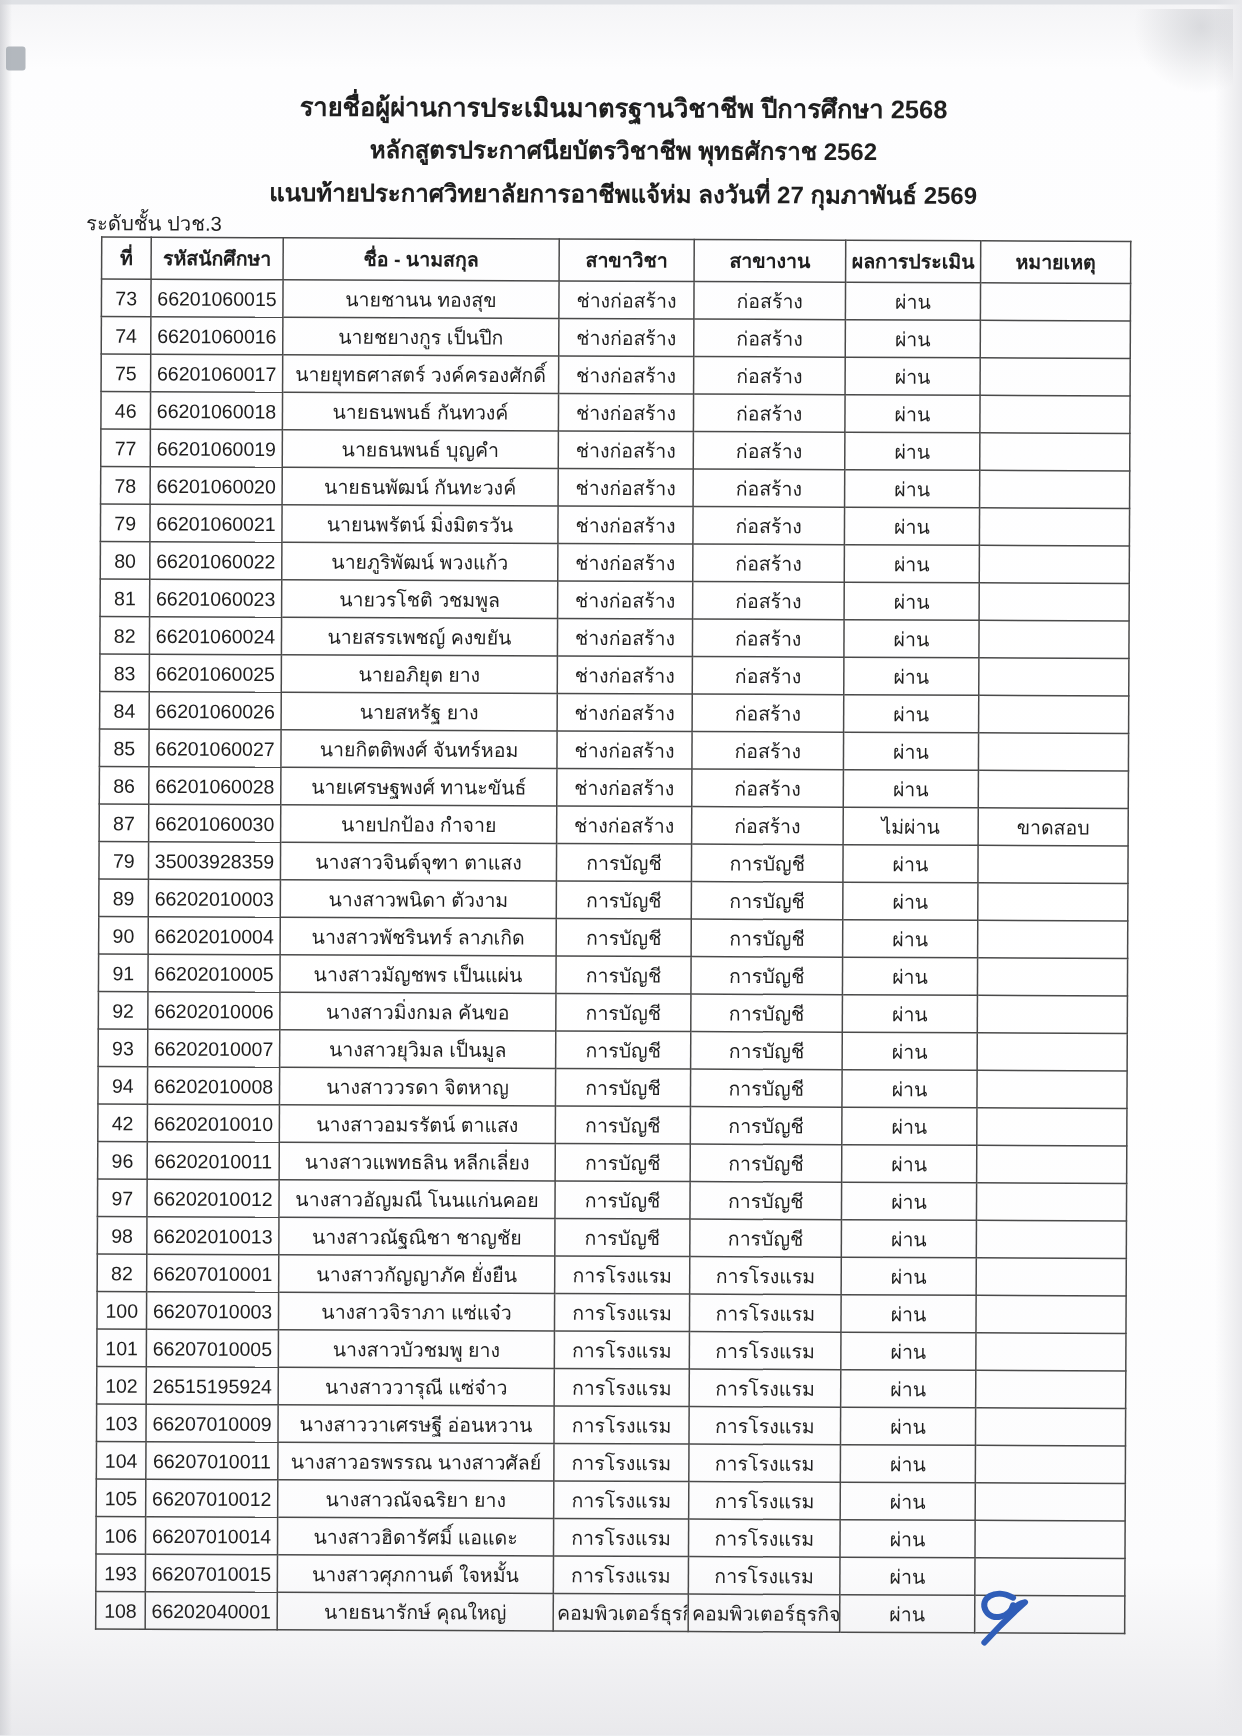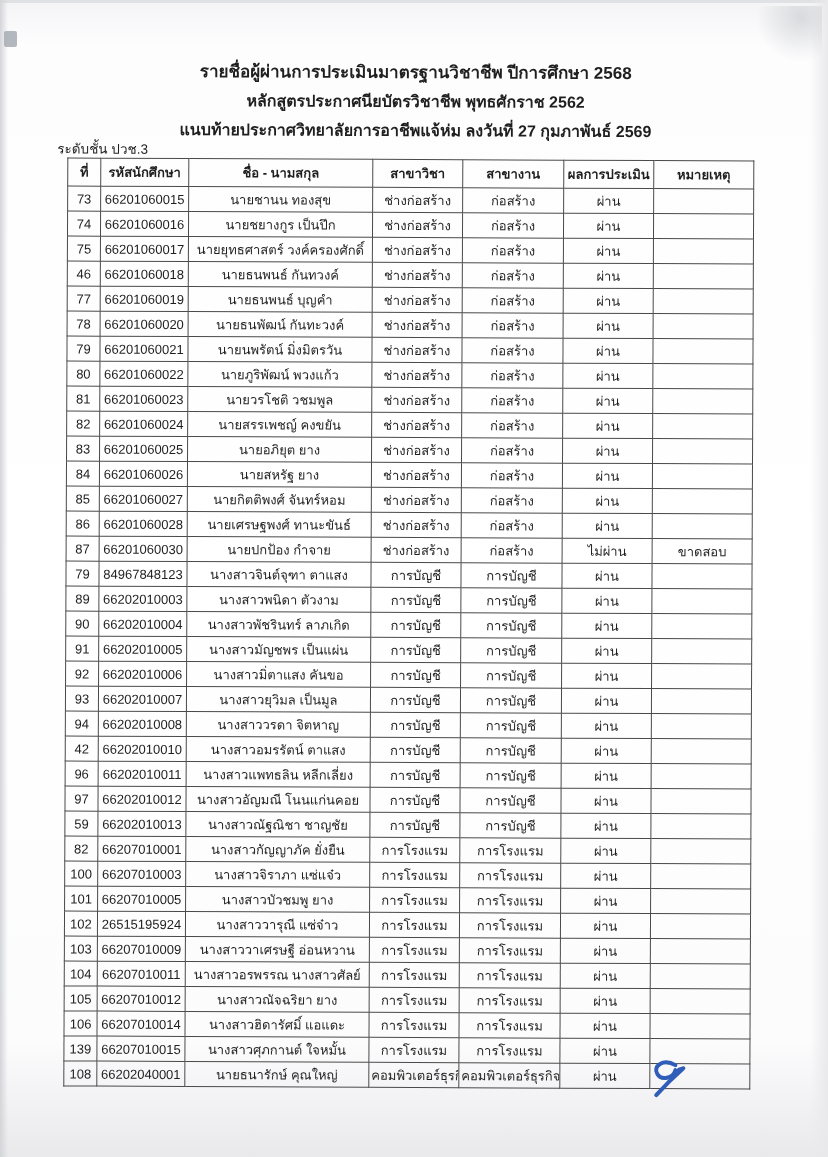--- a/index.html
+++ b/index.html
@@ -223,21 +223,21 @@
             <td>87</td>
             <td>66201060030</td>
             <td class="ta-l">นายปกป้อง กำจาย</td>
             <td>ช่างก่อสร้าง</td>
             <td>ก่อสร้าง</td>
             <td>ไม่ผ่าน</td>
             <td>ขาดสอบ</td>
           </tr>
           <tr>
             <td>79</td>
-            <td>84967848123</td>
+            <td>35003928359</td>
             <td class="ta-l">นางสาวจินต์จุฑา ตาแสง</td>
             <td>การบัญชี</td>
             <td>การบัญชี</td>
             <td>ผ่าน</td>
             <td></td>
           </tr>
           <tr>
             <td>89</td>
             <td>66202010003</td>
             <td class="ta-l">นางสาวพนิดา ตัวงาม</td>
@@ -260,21 +260,21 @@
             <td>66202010005</td>
             <td class="ta-l">นางสาวมัญชพร เป็นแผ่น</td>
             <td>การบัญชี</td>
             <td>การบัญชี</td>
             <td>ผ่าน</td>
             <td></td>
           </tr>
           <tr>
             <td>92</td>
             <td>66202010006</td>
-            <td class="ta-l">นางสาวมิ่ตาแสง คันขอ</td>
+            <td class="ta-l">นางสาวมิ่งกมล คันขอ</td>
             <td>การบัญชี</td>
             <td>การบัญชี</td>
             <td>ผ่าน</td>
             <td></td>
           </tr>
           <tr>
             <td>93</td>
             <td>66202010007</td>
             <td class="ta-l">นางสาวยุวิมล เป็นมูล</td>
             <td>การบัญชี</td>
@@ -312,21 +312,21 @@
           <tr>
             <td>97</td>
             <td>66202010012</td>
             <td class="ta-l">นางสาวอัญมณี โนนแก่นคอย</td>
             <td>การบัญชี</td>
             <td>การบัญชี</td>
             <td>ผ่าน</td>
             <td></td>
           </tr>
           <tr>
-            <td>59</td>
+            <td>98</td>
             <td>66202010013</td>
             <td class="ta-l">นางสาวณัฐณิชา ชาญชัย</td>
             <td>การบัญชี</td>
             <td>การบัญชี</td>
             <td>ผ่าน</td>
             <td></td>
           </tr>
           <tr>
             <td>82</td>
             <td>66207010001</td>
@@ -393,21 +393,21 @@
           <tr>
             <td>106</td>
             <td>66207010014</td>
             <td class="ta-l">นางสาวฮิดารัศมิ์ แอแดะ</td>
             <td>การโรงแรม</td>
             <td>การโรงแรม</td>
             <td>ผ่าน</td>
             <td></td>
           </tr>
           <tr>
-            <td>139</td>
+            <td>193</td>
             <td>66207010015</td>
             <td class="ta-l">นางสาวศุภกานต์ ใจหมั้น</td>
             <td>การโรงแรม</td>
             <td>การโรงแรม</td>
             <td>ผ่าน</td>
             <td></td>
           </tr>
           <tr>
             <td>108</td>
             <td>66202040001</td>

